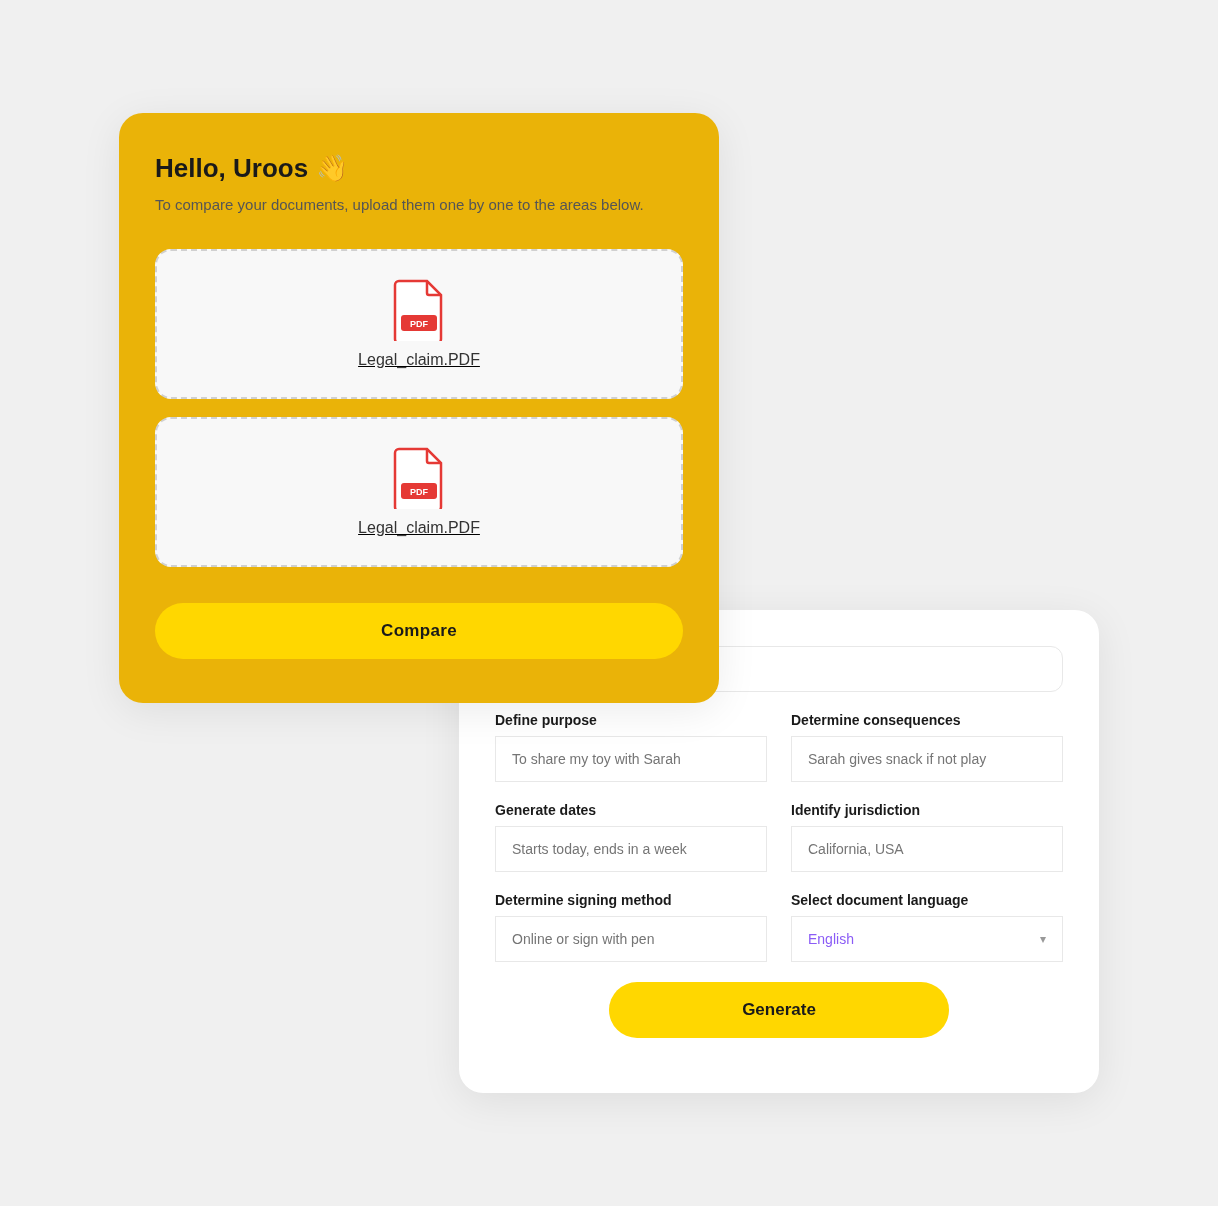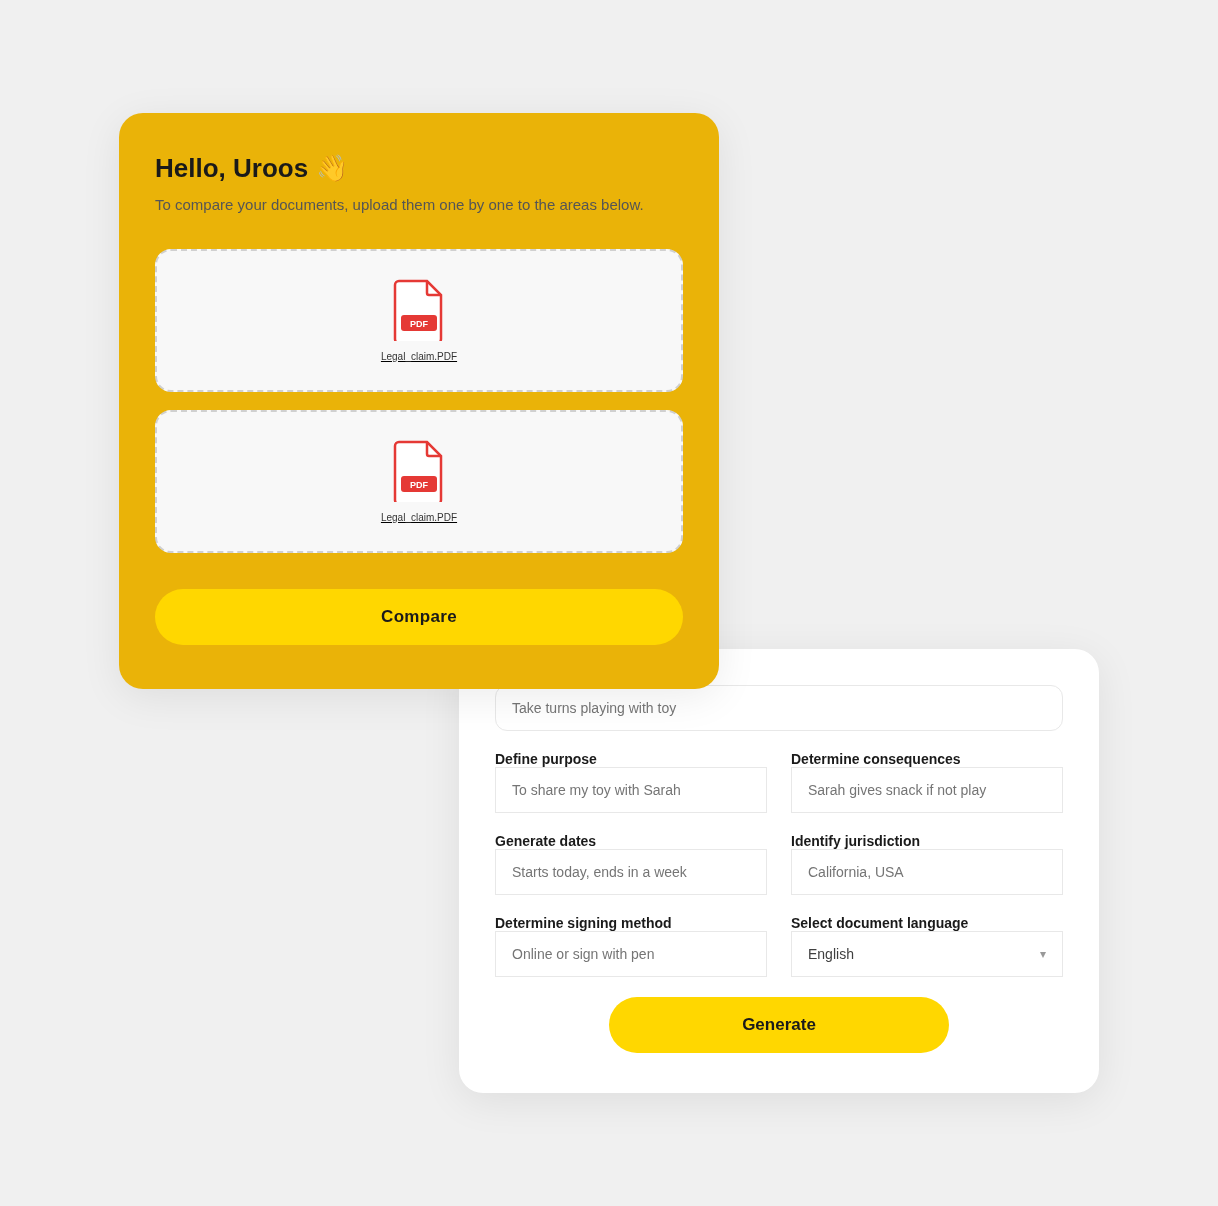--- a/index.html
+++ b/index.html
@@ -74,21 +74,21 @@
       margin-bottom: 10px;
       position: relative;
     }
 
     .pdf-icon svg {
       width: 100%;
       height: 100%;
     }
 
     .upload-zone .file-name {
-      font-size: 10px;
+      font-size: 16px;
       color: #333;
       font-weight: 500;
     }
 
     .compare-btn {
       width: 100%;
       padding: 18px;
       background: #FFD700;
       border: none;
       border-radius: 50px;
@@ -115,21 +115,21 @@
     .form-row {
       display: grid;
       grid-template-columns: 1fr 1fr;
       gap: 24px;
       margin-bottom: 20px;
     }
 
     .form-group {
       display: flex;
       flex-direction: column;
-      gap: 0;
+      gap: 8px;
     }
 
     .form-group label {
       font-size: 14px;
       font-weight: 600;
       color: #1a1a1a;
     }
 
     .form-group input,
     .form-group .select-field {
@@ -144,21 +144,21 @@
     }
 
     .form-group .select-field {
       display: flex;
       align-items: center;
       justify-content: space-between;
       cursor: pointer;
     }
 
     .select-field span.selected-val {
-      color: #404040;
+      color: #8b5cf6;
       font-size: 14px;
     }
 
     .chevron {
       font-size: 12px;
       color: #999;
     }
 
     
     .partial-row {
@@ -170,21 +170,21 @@
       padding: 14px 16px;
       border: 1.5px solid #e8e8e8;
       border-radius: 12px;
       font-size: 14px;
       color: #aaa;
       background: #fff;
     }
 
     .generate-btn {
       width: 60%;
-      margin: 20px auto 0;
+      margin: 20px auto 15px;
       display: block;
       padding: 18px;
       background: #FFD700;
       border: none;
       border-radius: 50px;
       font-size: 17px;
       font-weight: 700;
       color: #1a1a1a;
       cursor: pointer;
     }

